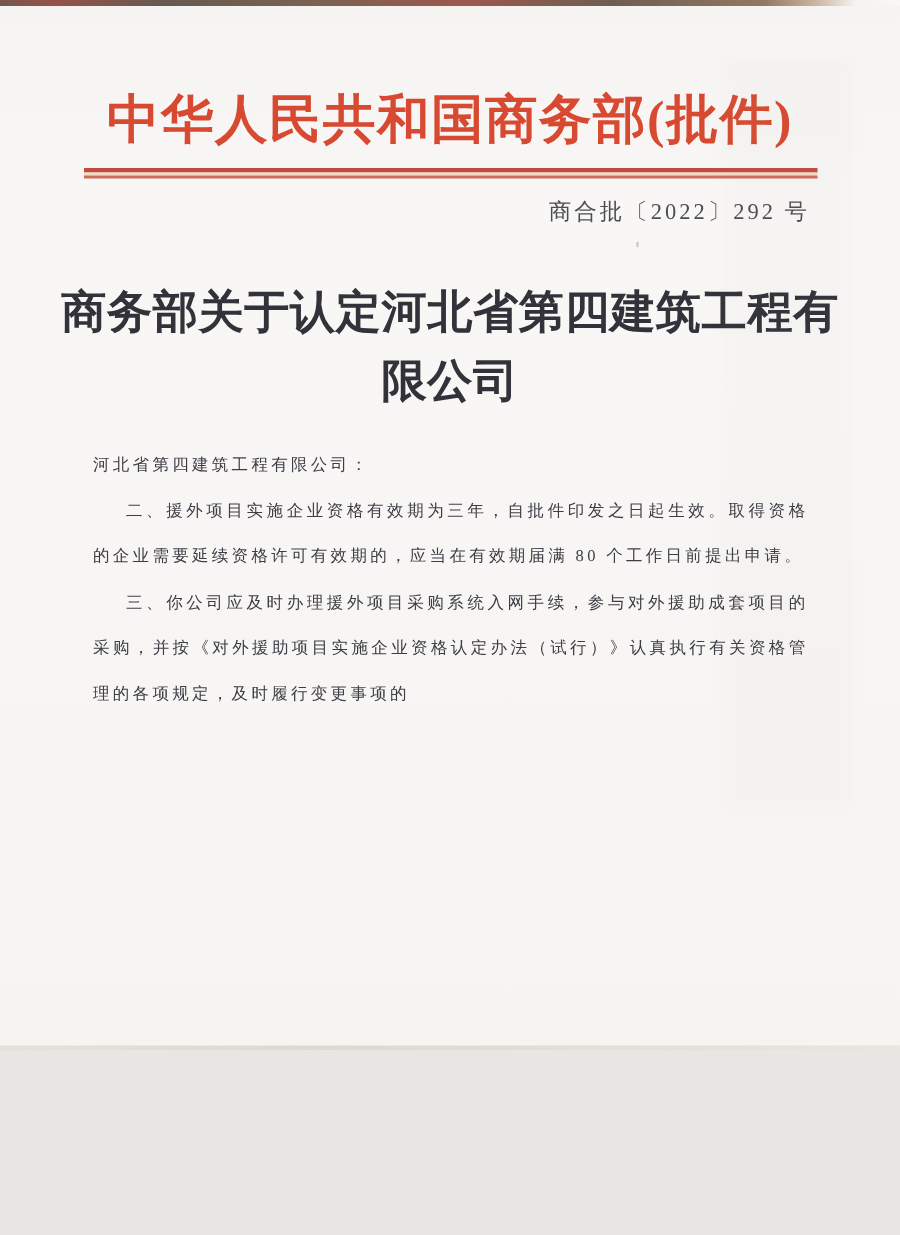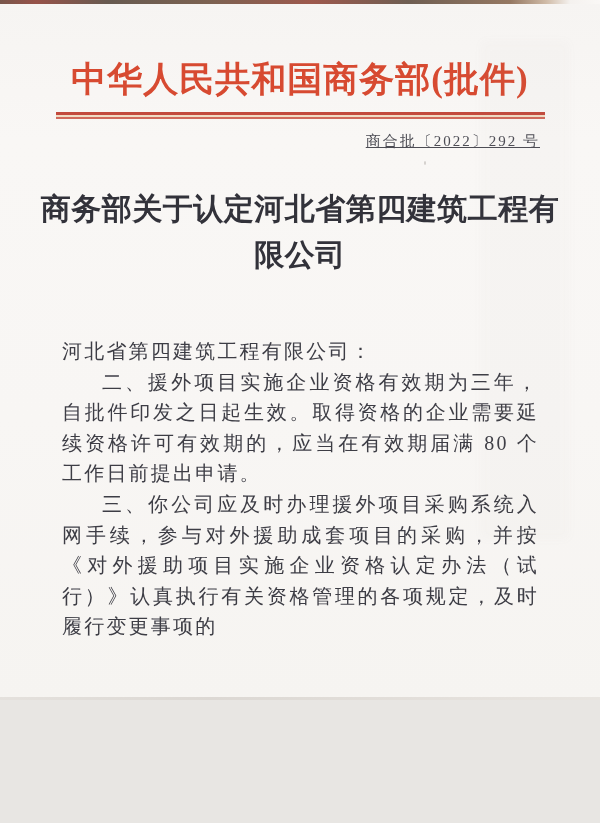--- a/index.html
+++ b/index.html
@@ -53,42 +53,40 @@
   .header-rule .thick { height: 3px; background: #c34a3d; }
   .header-rule .gap   { height: 2px; background: #f1dcc4; }
   .header-rule .thin  { height: 2px; background: #d06a5c; }
   .doc-number {
     position: absolute;
     top: 132px; right: 60px;
     font-size: 15px;
     letter-spacing: 2px;
     color: #4c4c54;
     white-space: nowrap;
-    text-decoration: underline;
   }
   .subject {
     position: absolute;
     top: 186px; left: 30px; right: 30px;
     text-align: center;
     font-weight: bold;
     font-size: 30px;
     line-height: 46px;
     color: #32323a;
     letter-spacing: 0.5px;
   }
   .body-text {
     position: absolute;
     top: 295px; left: 62px;
     width: 477px;
-    font-size: 20px;
+    font-size: 11px;
     line-height: 30.6px;
     letter-spacing: 2.2px;
     color: #3d3d45;
     text-align: justify;
-    margin-top: 41px;
   }
   .body-text p {
     margin: 0;
     text-indent: 2em;
   }
   .body-text p.addressee {
     text-indent: 0;
   }
   .footer-rule {
     position: absolute;

